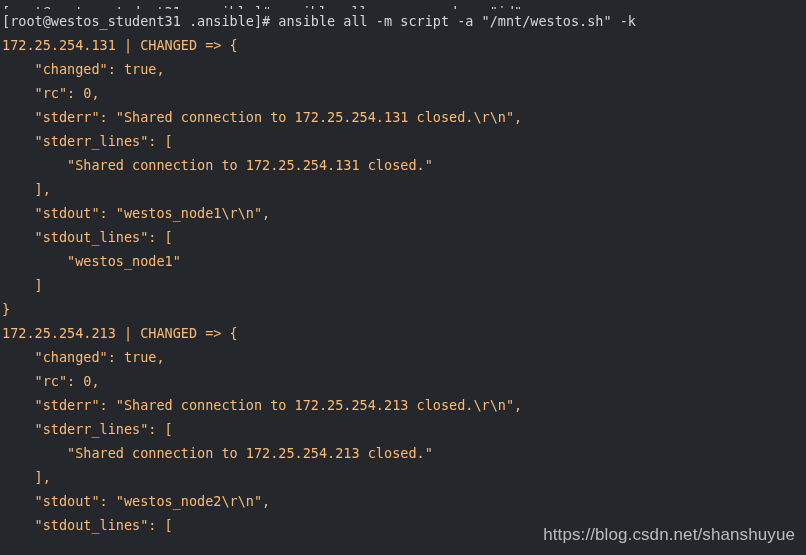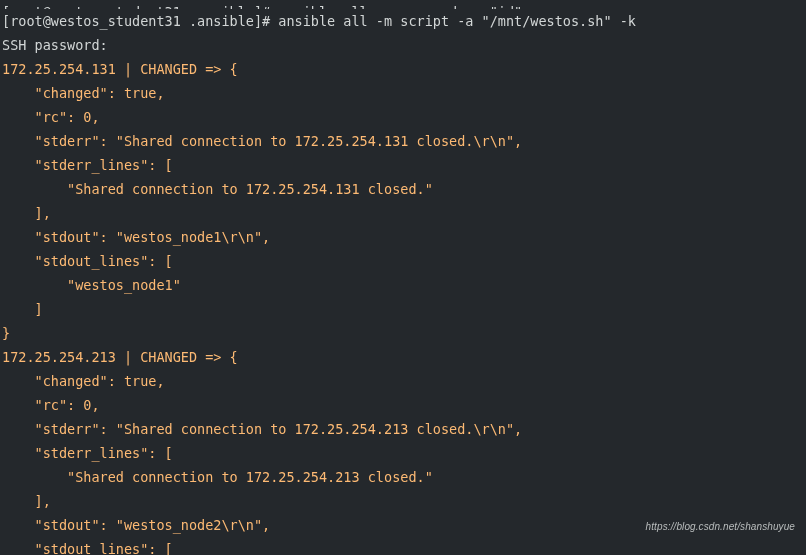--- a/index.html
+++ b/index.html
@@ -37,41 +37,39 @@
   }
   .line.clipped-top {
     height: 9px;
     line-height: 24px;
     overflow: hidden;
     color: #d2d6d6;
   }
   #watermark {
     position: absolute;
     right: 11px;
-    bottom: 16px;
+    bottom: 8px;
     color: #b9bdbd;
     font-family: "Liberation Sans", "DejaVu Sans", sans-serif;
-    font-size: 10px;
+    font-size: 17px;
     letter-spacing: 0.1px;
     white-space: pre;
-    font-style: italic;
   }
 </style>
 </head>
 <body>
 
 <div id="terminal">
 
   <div class="screen">
 
     <div class="line clipped-top">[root@westos_student31 .ansible]# ansible all -m command -a "id"</div>
 
     <div id="lines">
         <div class="line prompt-line">[root@westos_student31 .ansible]# ansible all -m script -a "/mnt/westos.sh" -k</div>
-        <div class="line prompt-line">SSH password:</div>
         <div class="line">172.25.254.131 | CHANGED =&gt; {</div>
         <div class="line">    "changed": true,</div>
         <div class="line">    "rc": 0,</div>
         <div class="line">    "stderr": "Shared connection to 172.25.254.131 closed.\r\n",</div>
         <div class="line">    "stderr_lines": [</div>
         <div class="line">        "Shared connection to 172.25.254.131 closed."</div>
         <div class="line">    ],</div>
         <div class="line">    "stdout": "westos_node1\r\n",</div>
         <div class="line">    "stdout_lines": [</div>
         <div class="line">        "westos_node1"</div>

